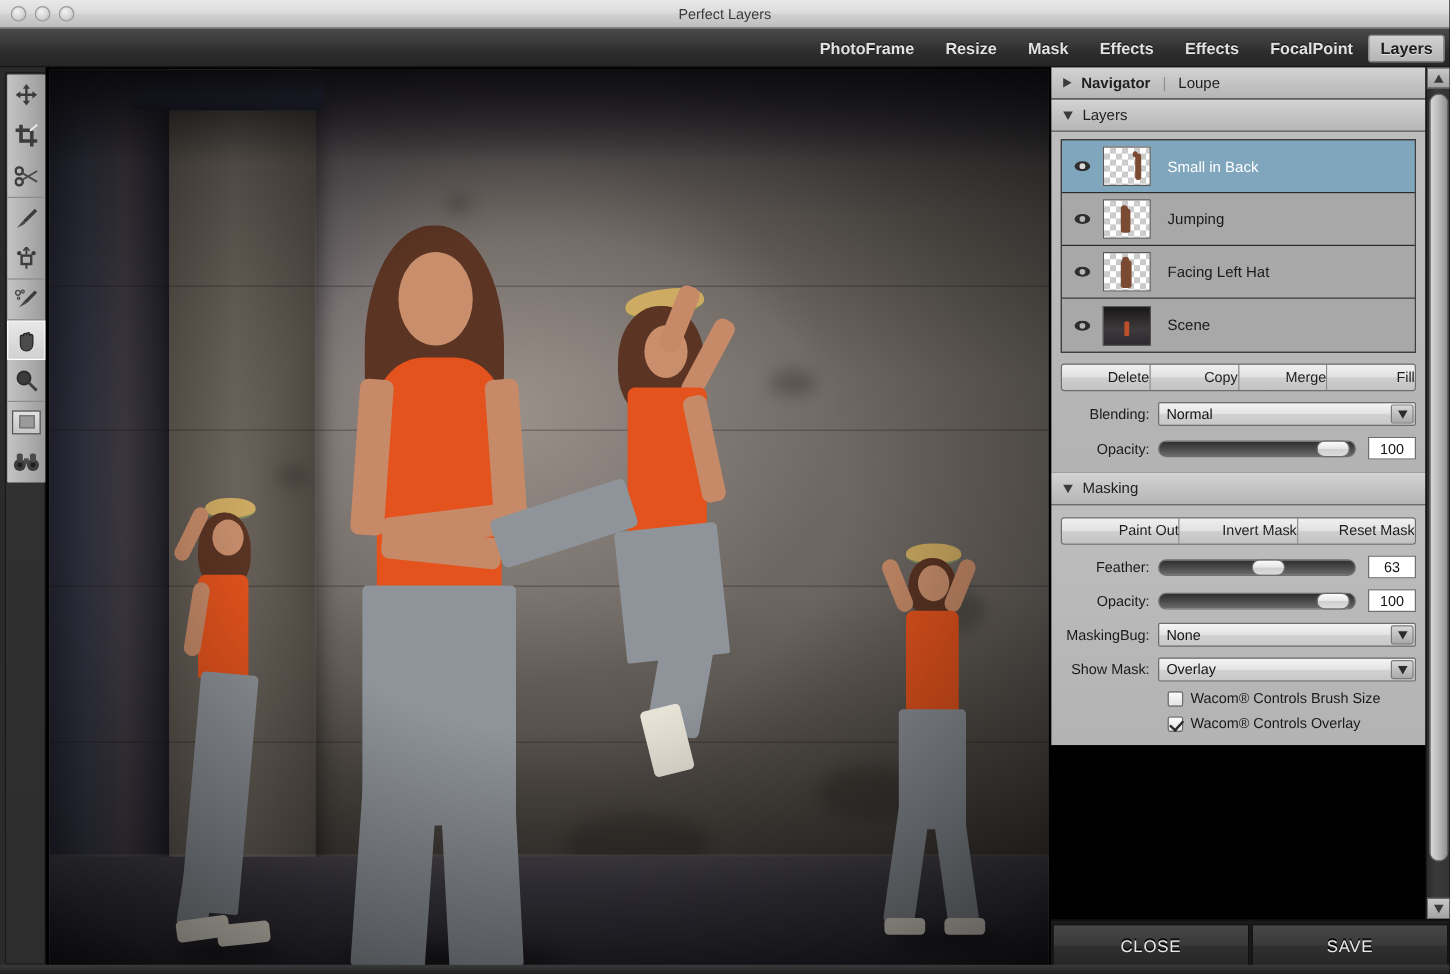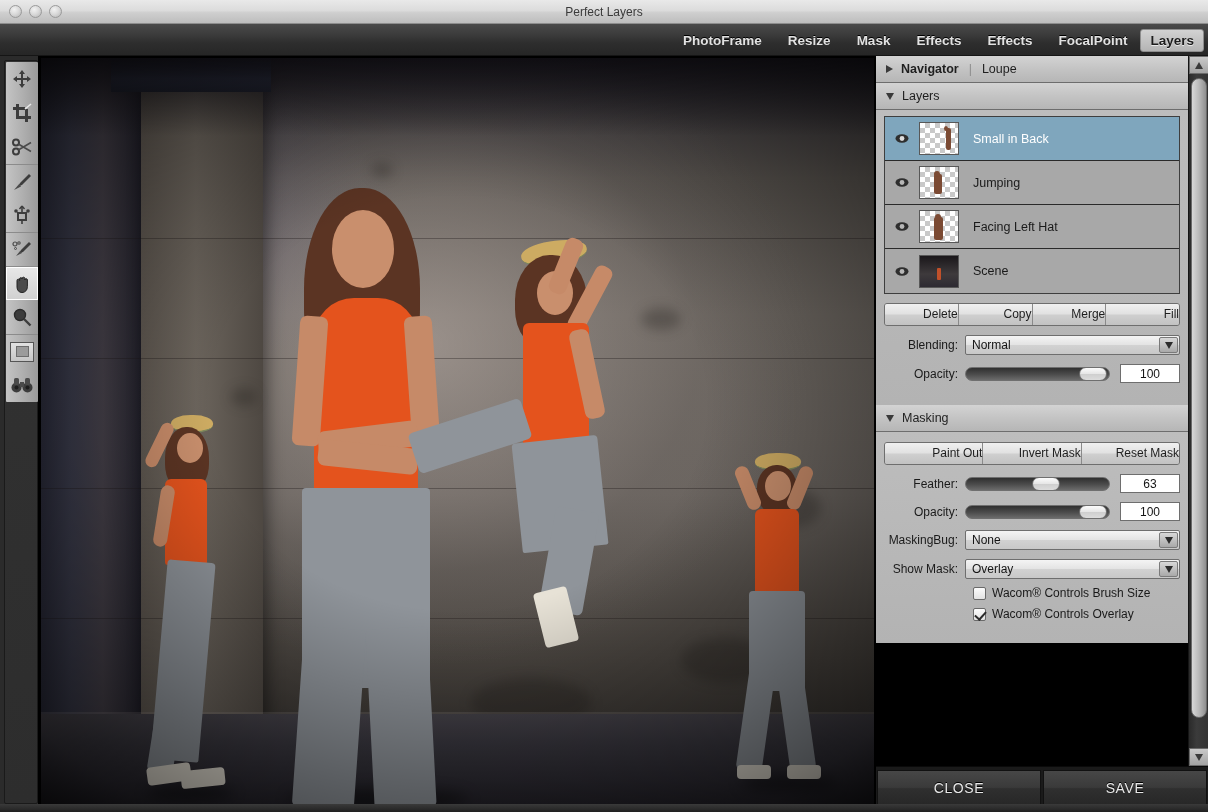--- a/index.html
+++ b/index.html
@@ -228,21 +228,21 @@
   .tri-down {
     border-top: 7px solid #3a3a3a;
     border-left: 4.5px solid transparent;
     border-right: 4.5px solid transparent;
   }
   .nav-bold { font-weight: bold; }
   .nav-bar { color: #8e8e8e; margin: 0 2px; }
 
   .panel-body {
     background: linear-gradient(to bottom, #bdbdbd 0%, #b3b3b3 100%);
-    padding: 6px 8px 22px 8px;
+    padding: 6px 8px 11px 8px;
   }
 
   .layer-list {
     border: 1px solid #3e3e3e;
     background: #2a2a2a;
   }
   .layer-row {
     height: 44px;
     display: flex; align-items: center;
     background: #a8a8a8;
@@ -331,21 +331,21 @@
   }
   .slider-knob {
     position: absolute; top: -1px;
     width: 28px; height: 14px;
     border-radius: 7px;
     background: linear-gradient(to bottom, #fcfcfc 0%, #e6e6e6 48%, #cfcfcf 52%, #dcdcdc 100%);
     border: 1px solid #6f6f6f;
     transform: translateX(-50%);
   }
   .numbox {
-    flex: none; width: 60px; height: 19px;
+    flex: none; width: 40px; height: 19px;
     margin-left: 10px;
     background: #fff; border: 1px solid #6e6e6e;
     font-size: 12px; color: #141414;
     text-align: center; line-height: 18px;
   }
 
   .check-row {
     display: flex; align-items: center; gap: 6px;
     margin-top: 7px; padding-left: 89px;
   }

